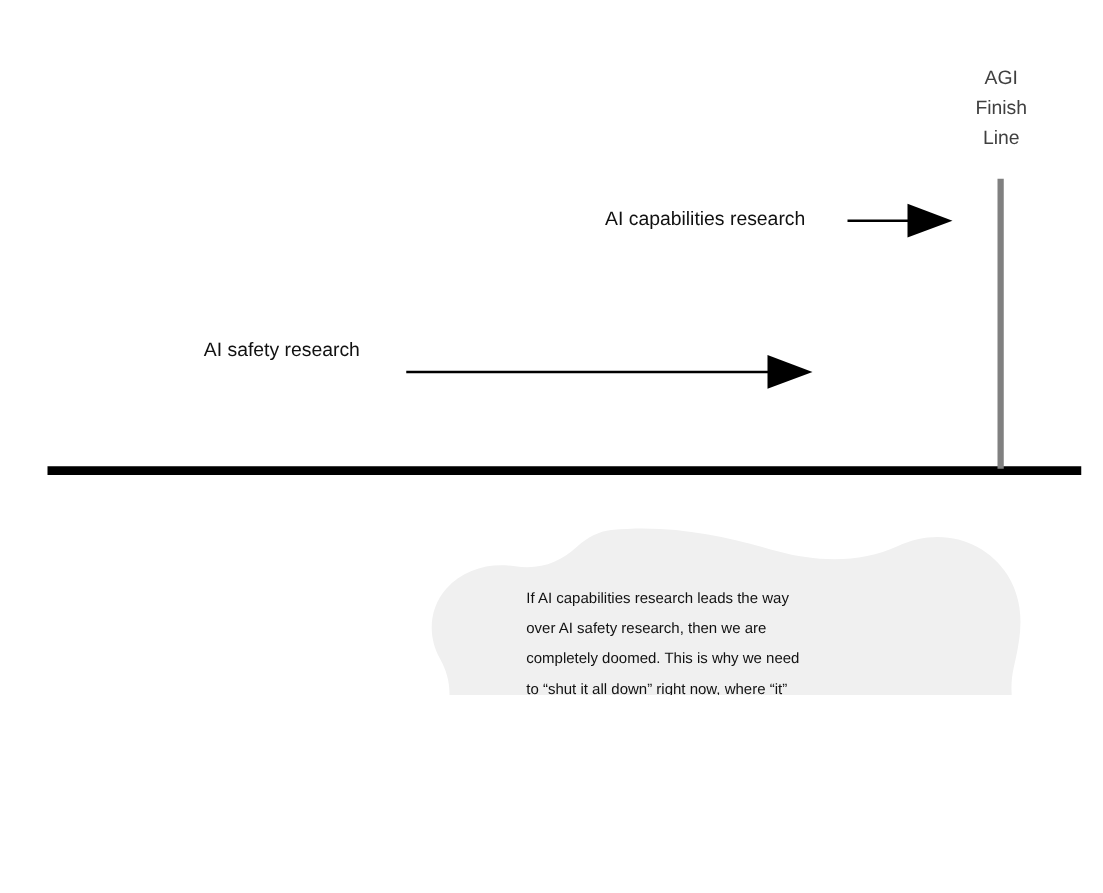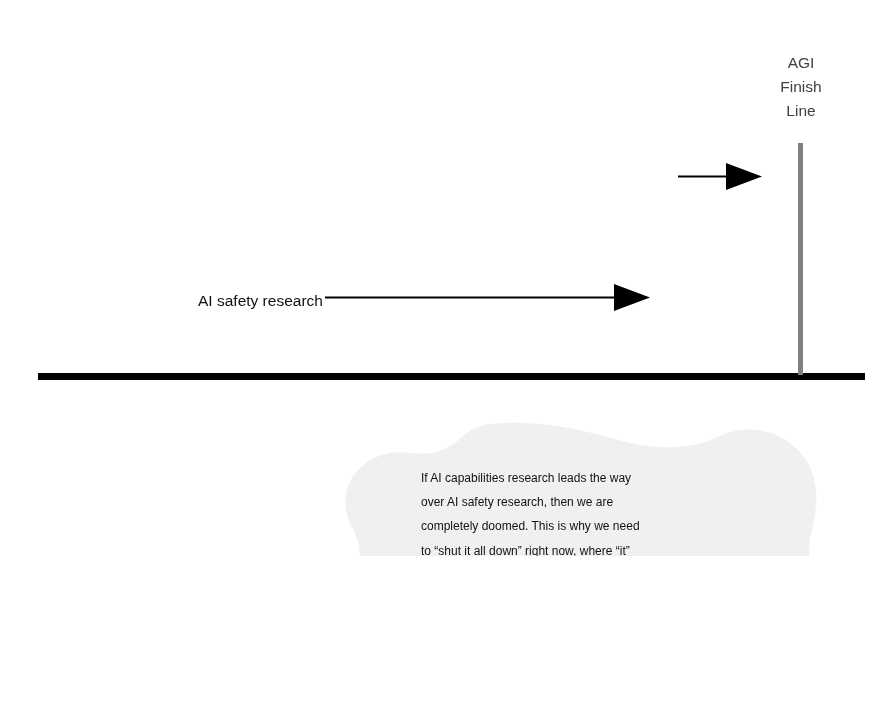--- a/index.html
+++ b/index.html
@@ -41,22 +41,21 @@
     font-size: 15.5px;
     color: #111111;
     white-space: nowrap;
   }
   #label-capabilities {
     left: 484px;
     top: 167px;
   }
   #label-safety {
     left: 163px;
-    top: 292px;
-    margin-left: 35px;
+    top: 272px;
   }
   .finish-label {
     position: absolute;
     left: 741px;
     top: 51px;
     width: 120px;
     text-align: center;
     font-size: 15.5px;
     line-height: 24px;
     color: #404040;
@@ -102,20 +101,21 @@
     <g>
       <line x1="325" y1="297.5" x2="618" y2="297.5" stroke="#000000" stroke-width="2"></line>
       <polygon points="614,284 650,297.5 614,311" fill="#000000"></polygon>
     </g>
   </svg>
 
   <div class="finish-label">AGI
 Finish
 Line</div>
 
+  <div class="lbl" id="label-capabilities">AI capabilities research</div>
 
   <div class="lbl" id="label-safety">AI safety research</div>
 
   <div class="blob-text">If AI capabilities research leads the way
 over AI safety research, then we are
 completely doomed. This is why we need
 to “shut it all down” right now, where “it”
 refers to capabilities research. (Meanwhile,
 safety research should be accelerated
 to catch up.)</div>

